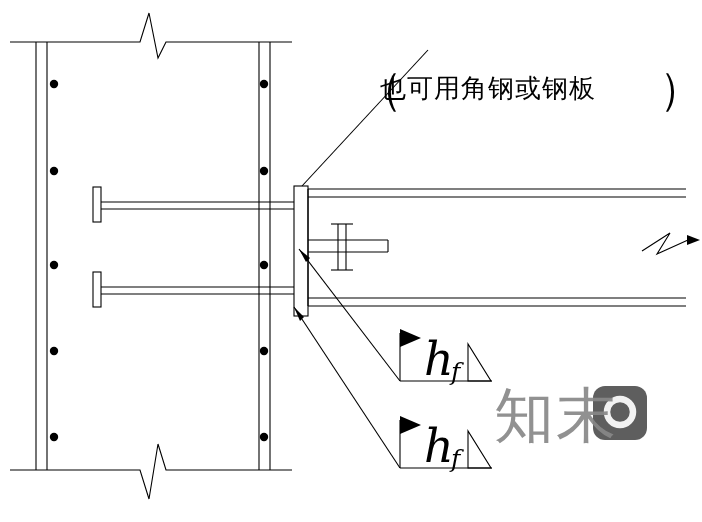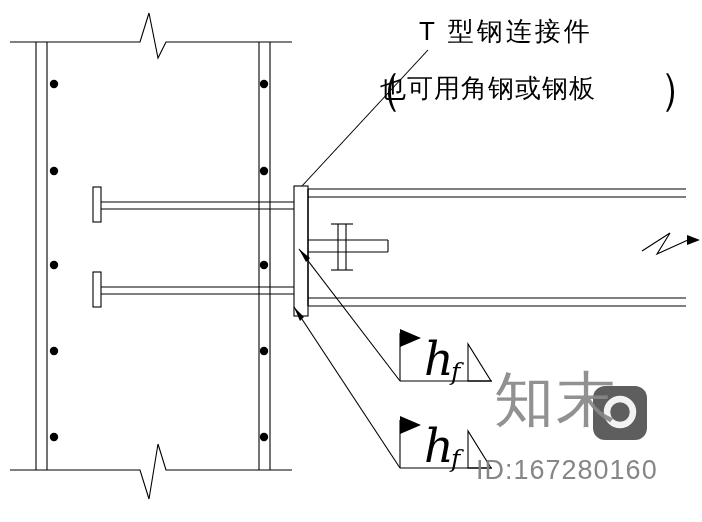--- a/index.html
+++ b/index.html
@@ -18,21 +18,21 @@
     font-family:"DejaVu Serif","Liberation Serif",serif;
     font-style:italic; font-size:25px; fill:#000;
   }
   .txt { position:absolute; color:#000; white-space:nowrap; }
   .title1 { left:419px; top:14px; font-size:26px; letter-spacing:3px; }
   .subtitle { left:380px; top:71px; font-size:26px; letter-spacing:1px; }
   .paren { top:58px; font-size:40px; transform:scaleY(1.12); transform-origin:top; }
   .paren-open { left:362px; }
   .paren-close { left:660px; }
   .wm-text {
-    left:494px; top:360px; font-size:60px; letter-spacing:2px;
+    left:494px; top:376px; font-size:60px; letter-spacing:2px;
     color:rgba(136,136,136,0.92); font-weight:500;
   }
   .wm-id {
     left:476px; top:455px; font-size:27px; letter-spacing:1px;
     color:rgba(128,128,128,0.95);
   }
 </style>
 </head>
 <body>
 
@@ -123,20 +123,18 @@
       <text class="hf" x="424" y="462">h</text>
       <text class="hf-sub" x="451" y="467">f</text>
     </g>
 
     <g>
       <rect x="593" y="386" width="54" height="54" rx="12" fill="#3a3a3a" opacity="0.82"></rect>
       <circle cx="620" cy="412" r="13" fill="none" stroke="#ffffff" stroke-width="6.5" opacity="0.92"></circle>
     </g>
   </svg>
 
-  <div class="txt title1">T 型钢连接件</div>
   <div class="txt paren paren-open">（</div>
   <div class="txt subtitle">也可用角钢或钢板</div>
   <div class="txt paren paren-close">）</div>
 
   <div class="txt wm-text">知末</div>
-  <div class="txt wm-id">ID:167280160</div>
 </div>
 
 </body></html>

